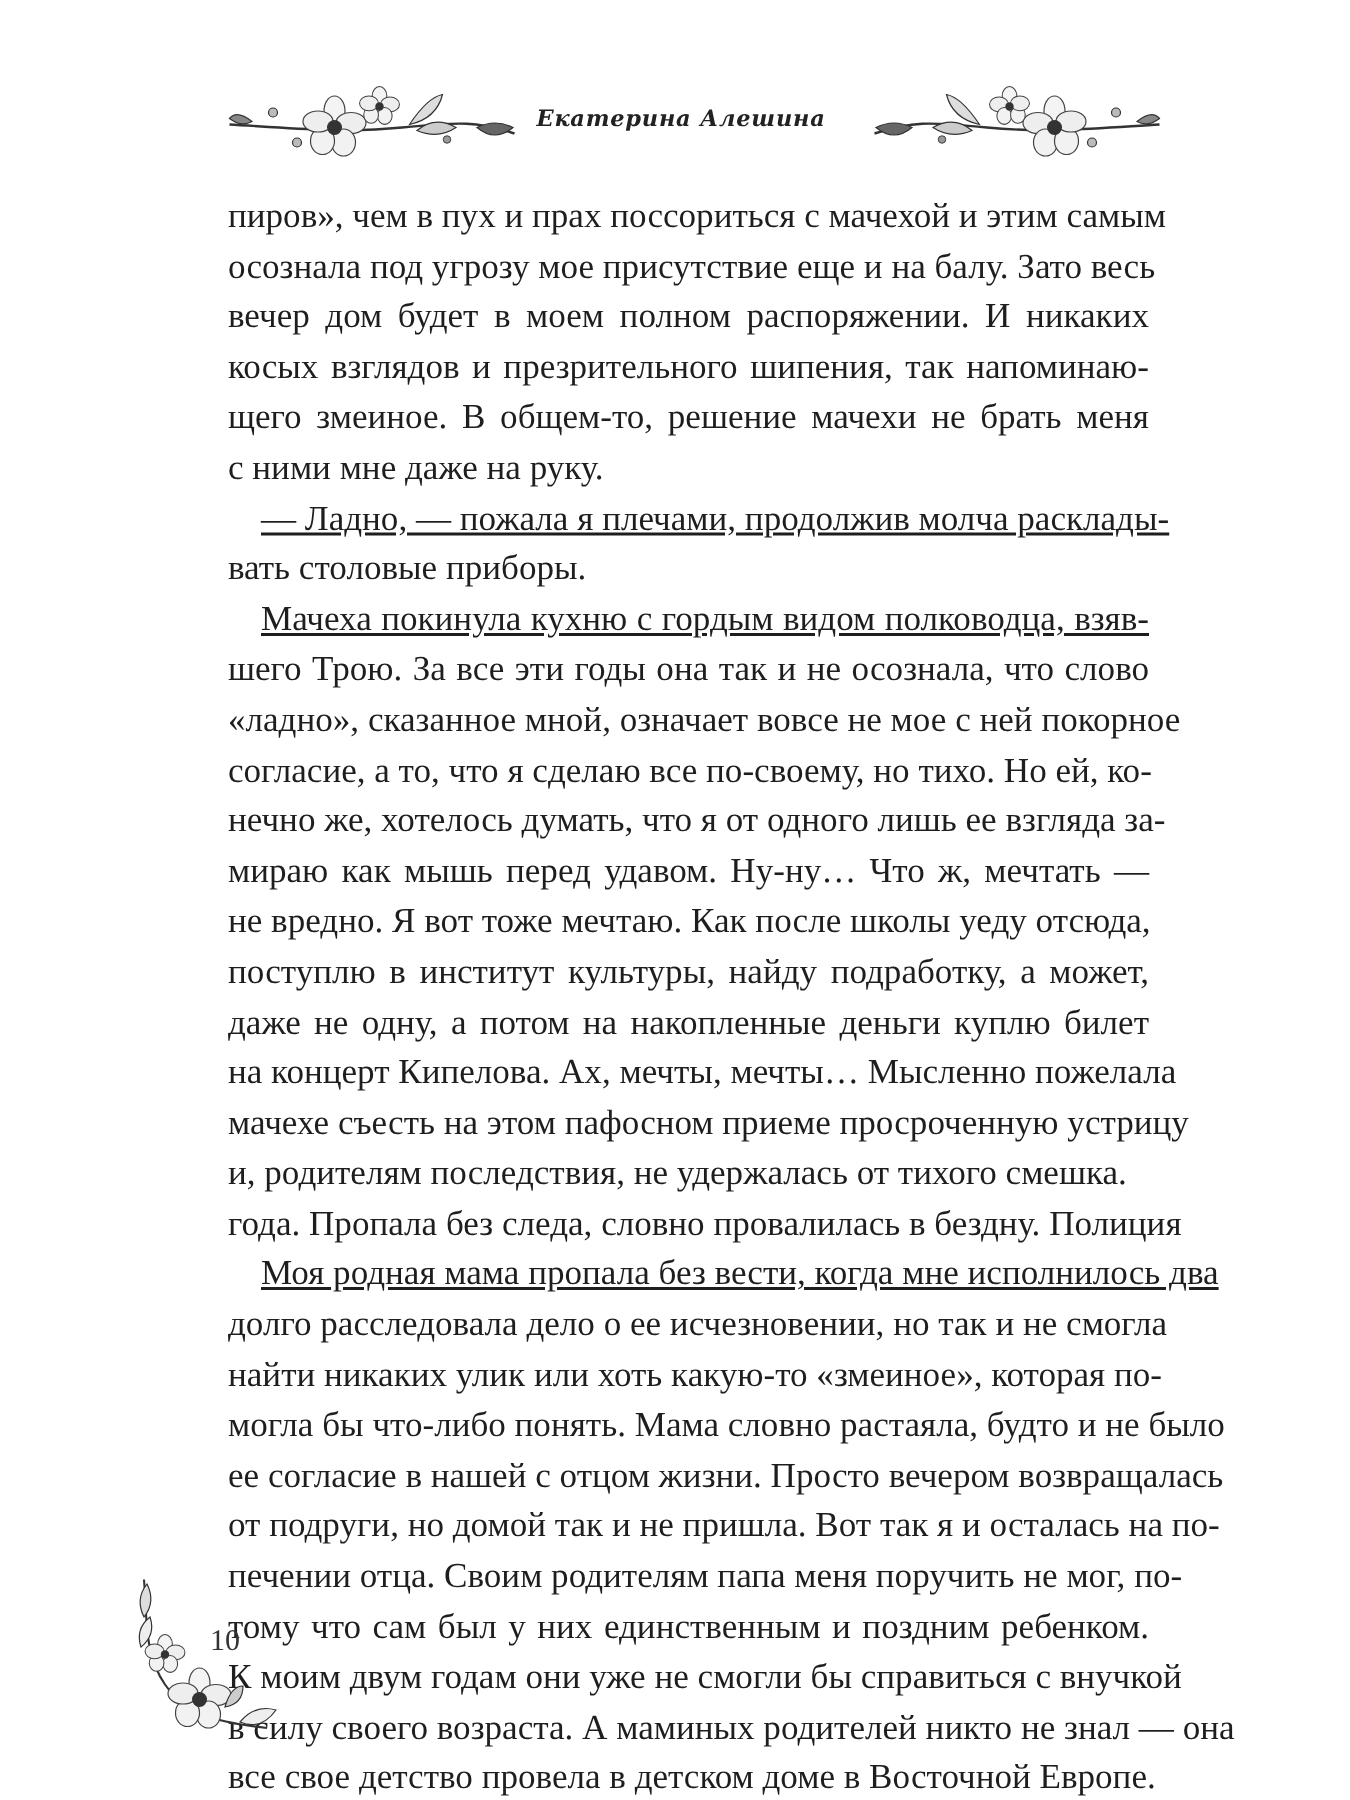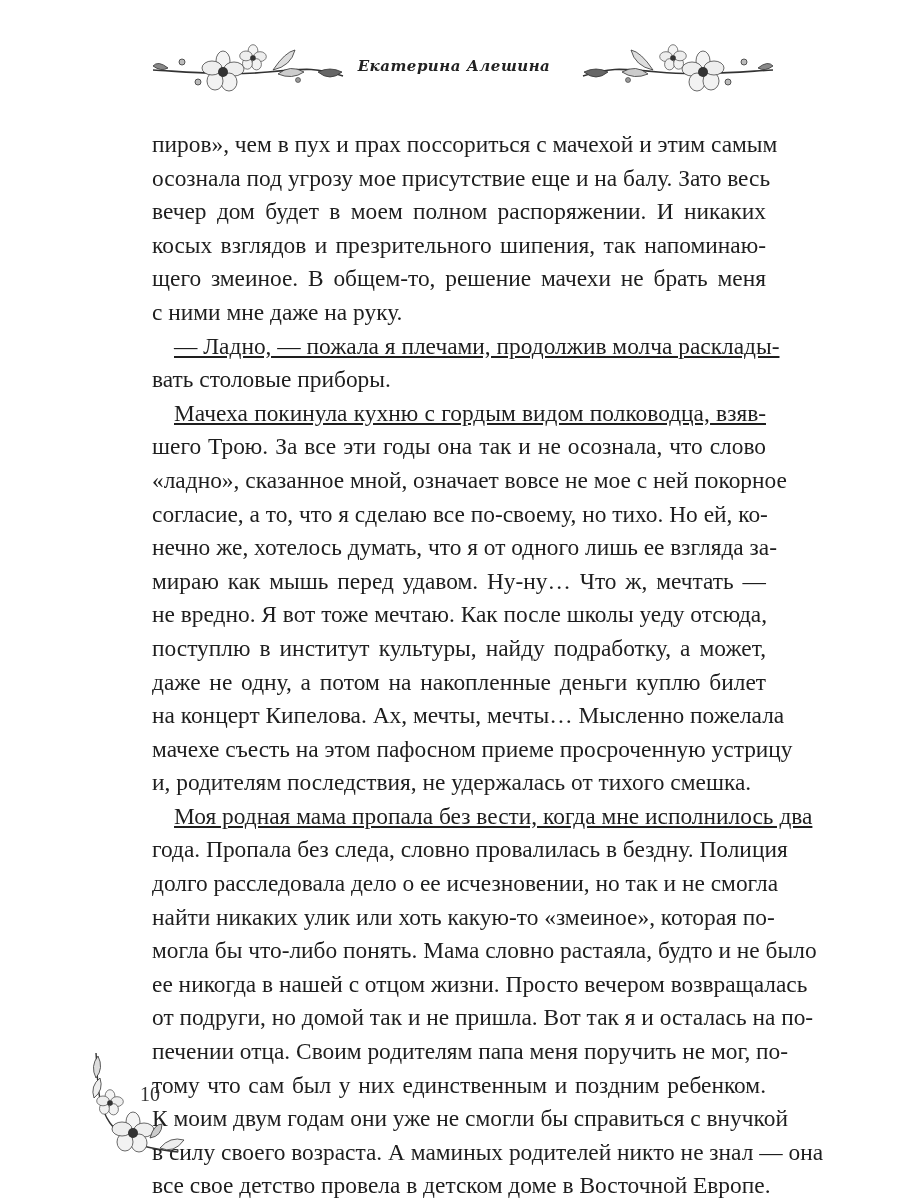--- a/index.html
+++ b/index.html
@@ -1,18 +1,18 @@
 <!DOCTYPE html>
 <html><head>
 <meta charset="utf-8">
 <style>
   html, body { margin: 0; padding: 0; background: #ffffff; }
   body { width: 900px; height: 1200px; position: relative; overflow: hidden; }
   .page { position: absolute; left: 0; top: 0; width: 900px; height: 1200px; background: #fff; }
-  .header { position: absolute; top: 42px; left: 140px; width: 628px; height: 60px; }
+  .header { position: absolute; top: 55px; left: 140px; width: 628px; height: 60px; }
   .orn { position: absolute; top: 0; width: 200px; height: 50px; }
   .orn.left { left: 8px; }
   .orn.right { right: -10px; transform: scaleX(-1); }
   .running-head {
     position: absolute; left: 0; right: 0; top: 15px; text-align: center;
     font-family: "DejaVu Serif", serif; font-weight: bold; font-style: italic;
     font-size: 15px; color: #222; letter-spacing: 0.5px;
   }
   .body-text {
     position: absolute; left: 152px; top: 128px; width: 614px;
@@ -105,26 +105,26 @@
       <span class="line">«ладно», сказанное мной, означает вовсе не мое с ней покорное</span>
       <span class="line">согласие, а то, что я сделаю все по-своему, но тихо. Но ей, ко-</span>
       <span class="line">нечно же, хотелось думать, что я от одного лишь ее взгляда за-</span>
       <span class="line">мираю как мышь перед удавом. Ну-ну… Что ж, мечтать —</span>
       <span class="line">не вредно. Я вот тоже мечтаю. Как после школы уеду отсюда,</span>
       <span class="line">поступлю в институт культуры, найду подработку, а может,</span>
       <span class="line">даже не одну, а потом на накопленные деньги куплю билет</span>
       <span class="line">на концерт Кипелова. Ах, мечты, мечты… Мысленно пожелала</span>
       <span class="line">мачехе съесть на этом пафосном приеме просроченную устрицу</span>
       <span class="line last">и, родителям последствия, не удержалась от тихого смешка.</span>
+      <span class="line">года. Пропала без следа, словно провалилась в бездну. Полиция</span>
       <span class="line indent">Моя родная мама пропала без вести, когда мне исполнилось два</span>
-      <span class="line">года. Пропала без следа, словно провалилась в бездну. Полиция</span>
       <span class="line">долго расследовала дело о ее исчезновении, но так и не смогла</span>
       <span class="line">найти никаких улик или хоть какую-то «змеиное», которая по-</span>
       <span class="line">могла бы что-либо понять. Мама словно растаяла, будто и не было</span>
-      <span class="line">ее никогда в нашей с отцом жизни. Просто вечером возвращалась</span>
+      <span class="line">ее согласие в нашей с отцом жизни. Просто вечером возвращалась</span>
       <span class="line">от подруги, но домой так и не пришла. Вот так я и осталась на по-</span>
       <span class="line">печении отца. Своим родителям папа меня поручить не мог, по-</span>
       <span class="line">тому что сам был у них единственным и поздним ребенком.</span>
       <span class="line">К моим двум годам они уже не смогли бы справиться с внучкой</span>
       <span class="line">в силу своего возраста. А маминых родителей никто не знал — она</span>
       <span class="line last">все свое детство провела в детском доме в Восточной Европе.</span>
     </div>
 
   <svg class="folio-orn" viewBox="0 0 100 110">
     <path d="M8 5 C10 30, 8 55, 22 75 S55 100, 90 104" stroke="#333" stroke-width="1.4" fill="none"></path>

